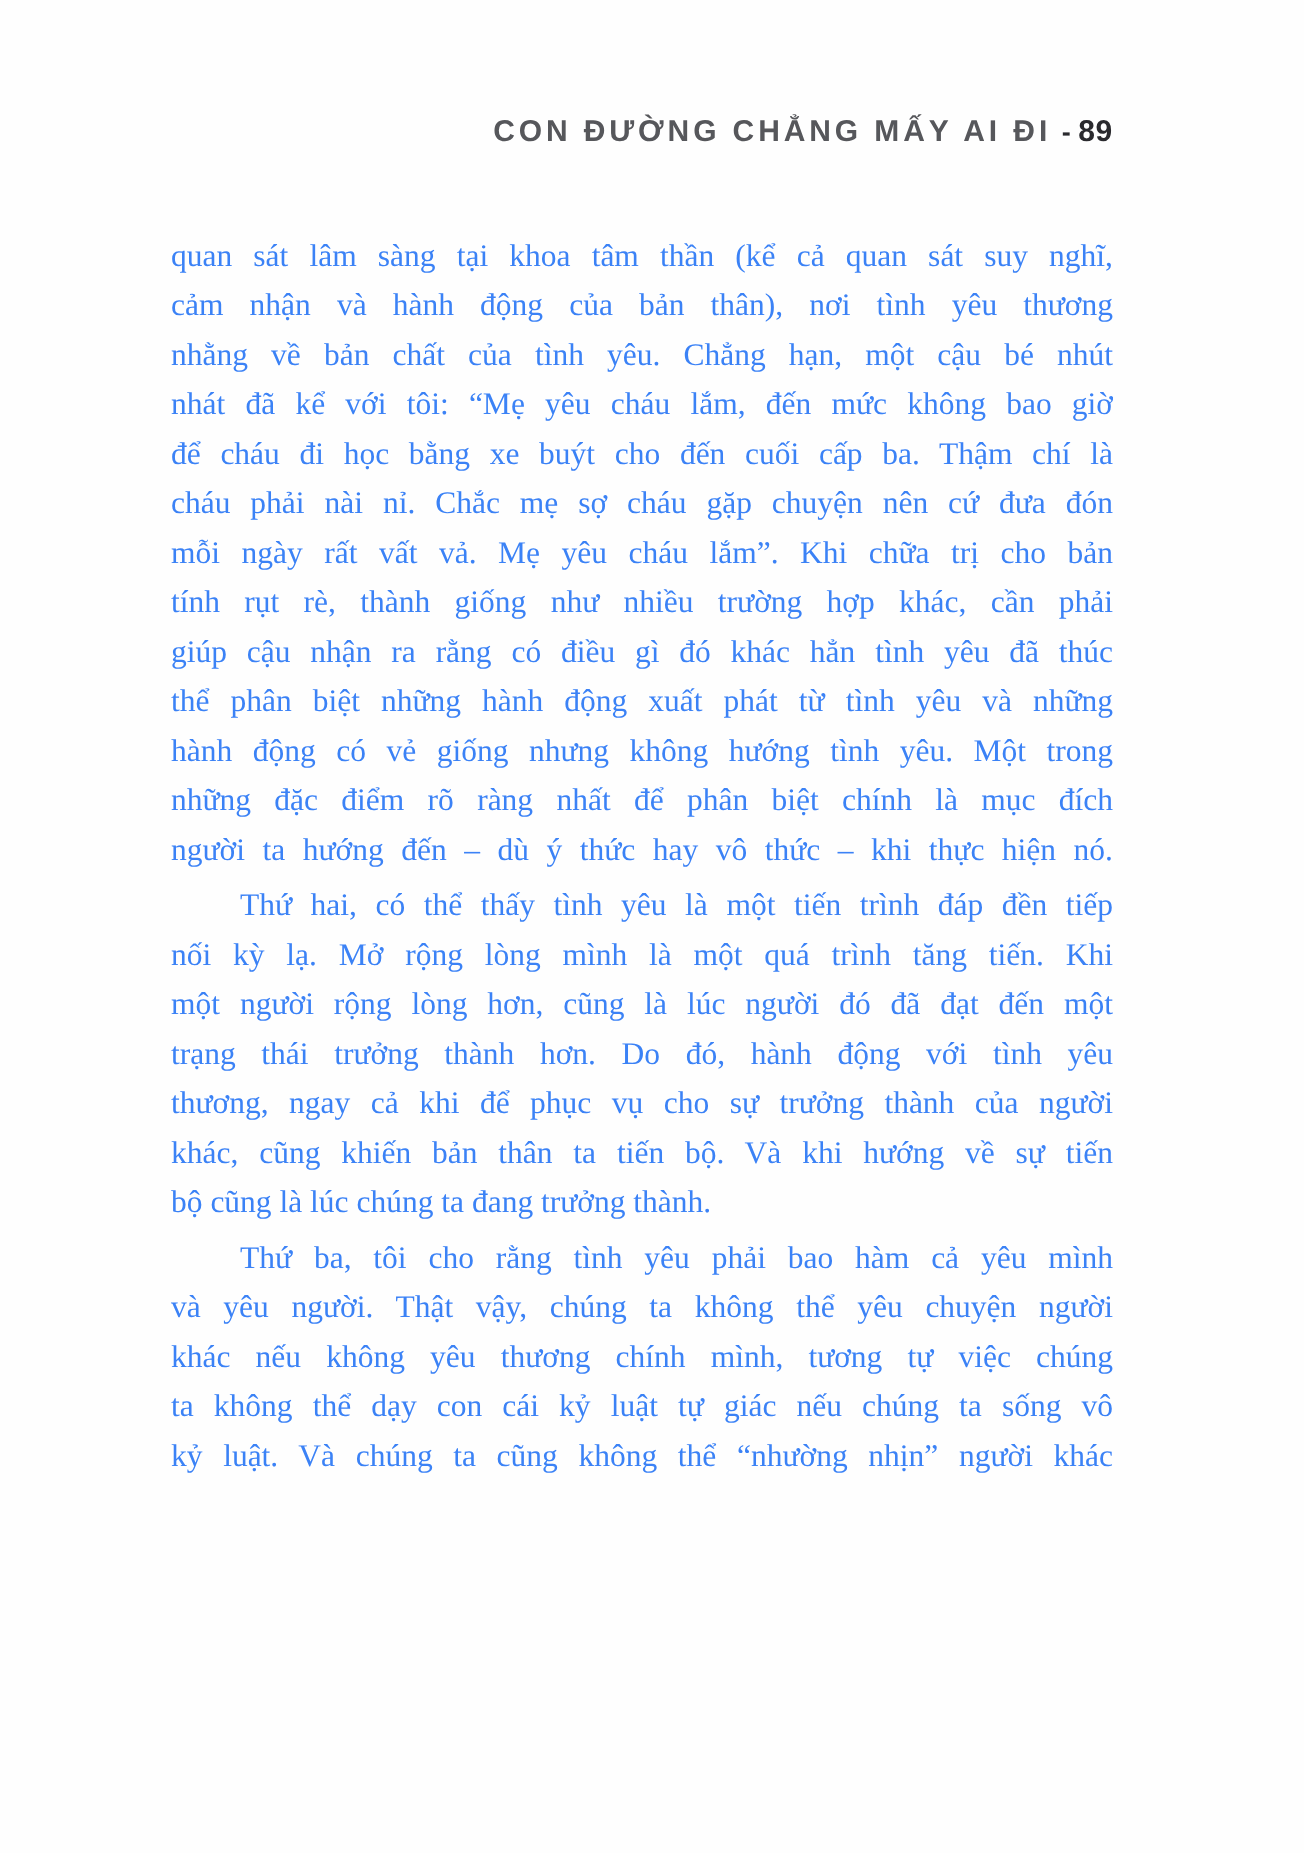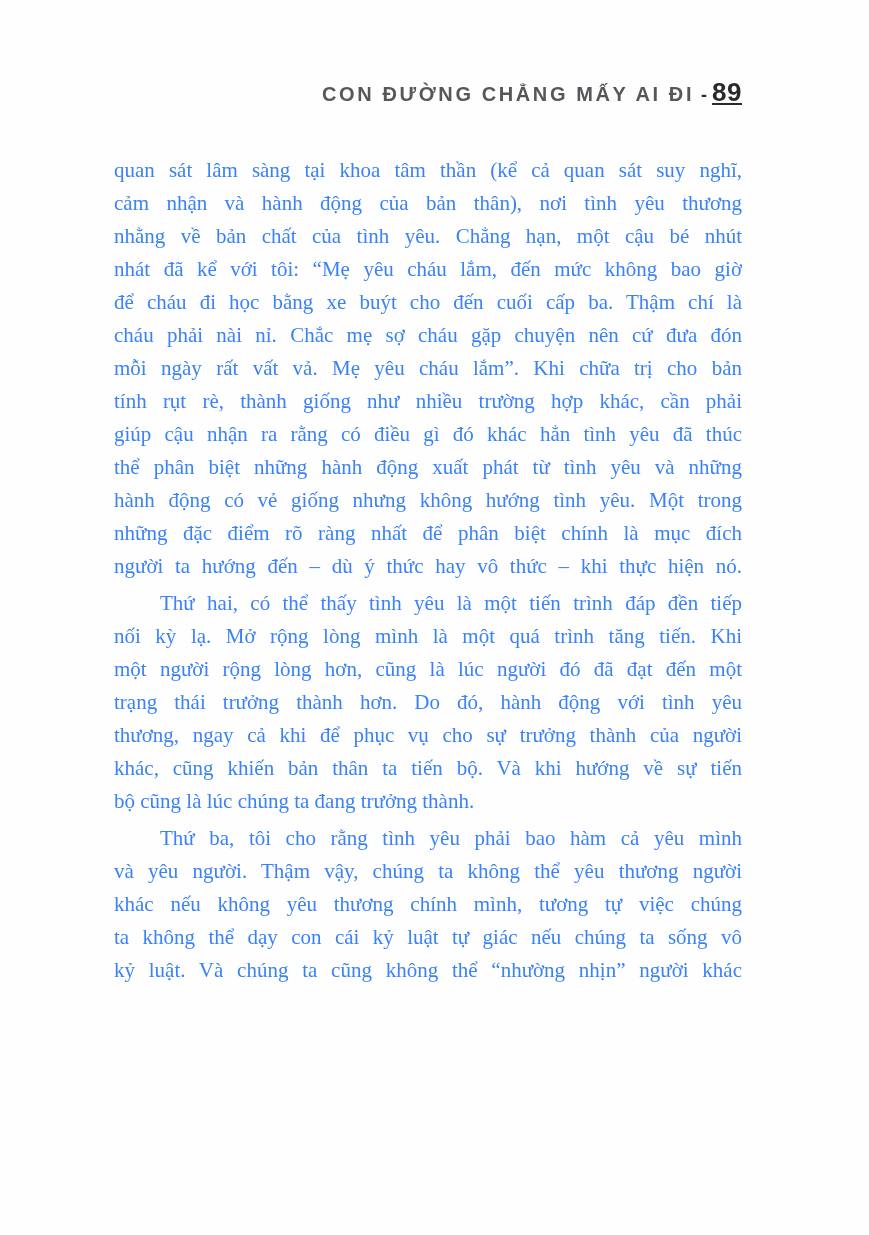--- a/index.html
+++ b/index.html
@@ -34,25 +34,24 @@
     letter-spacing: 2.6px;
     color: #56575b;
   }
   .running-header .hdr-sep {
     font-size: 18px;
     font-weight: 700;
     color: #2a2a2e;
     margin: 0 5px 0 7px;
   }
   .running-header .hdr-num {
-    font-size: 26px;
+    font-size: 20px;
     font-weight: 700;
     color: #2a2a2e;
     letter-spacing: 0.5px;
-    text-decoration: underline;
   }
   .body-text {
     margin-top: 56px;
     font-family: "Liberation Serif", "DejaVu Serif", serif;
     color: #1f1f1f;
     font-size: 21px;
   }
   .paragraph + .paragraph {
     margin-top: 4px;
   }
@@ -102,21 +101,21 @@
           <div class="line justified indent">Thứ hai, có thể thấy tình yêu là một tiến trình đáp đền tiếp</div>
           <div class="line justified">nối kỳ lạ. Mở rộng lòng mình là một quá trình tăng tiến. Khi</div>
           <div class="line justified">một người rộng lòng hơn, cũng là lúc người đó đã đạt đến một</div>
           <div class="line justified">trạng thái trưởng thành hơn. Do đó, hành động với tình yêu</div>
           <div class="line justified">thương, ngay cả khi để phục vụ cho sự trưởng thành của người</div>
           <div class="line justified">khác, cũng khiến bản thân ta tiến bộ. Và khi hướng về sự tiến</div>
           <div class="line">bộ cũng là lúc chúng ta đang trưởng thành.</div>
         </div>
         <div class="paragraph">
           <div class="line justified indent">Thứ ba, tôi cho rằng tình yêu phải bao hàm cả yêu mình</div>
-          <div class="line justified">và yêu người. Thậm vậy, chúng ta không thể yêu thương người</div>
+          <div class="line justified">và yêu người. Thật vậy, chúng ta không thể yêu chuyện người</div>
           <div class="line justified">khác nếu không yêu thương chính mình, tương tự việc chúng</div>
           <div class="line justified">ta không thể dạy con cái kỷ luật tự giác nếu chúng ta sống vô</div>
           <div class="line justified">kỷ luật. Và chúng ta cũng không thể “nhường nhịn” người khác</div>
         </div>
       </div>
 
   </div>
 </div>
 
 </body></html>

